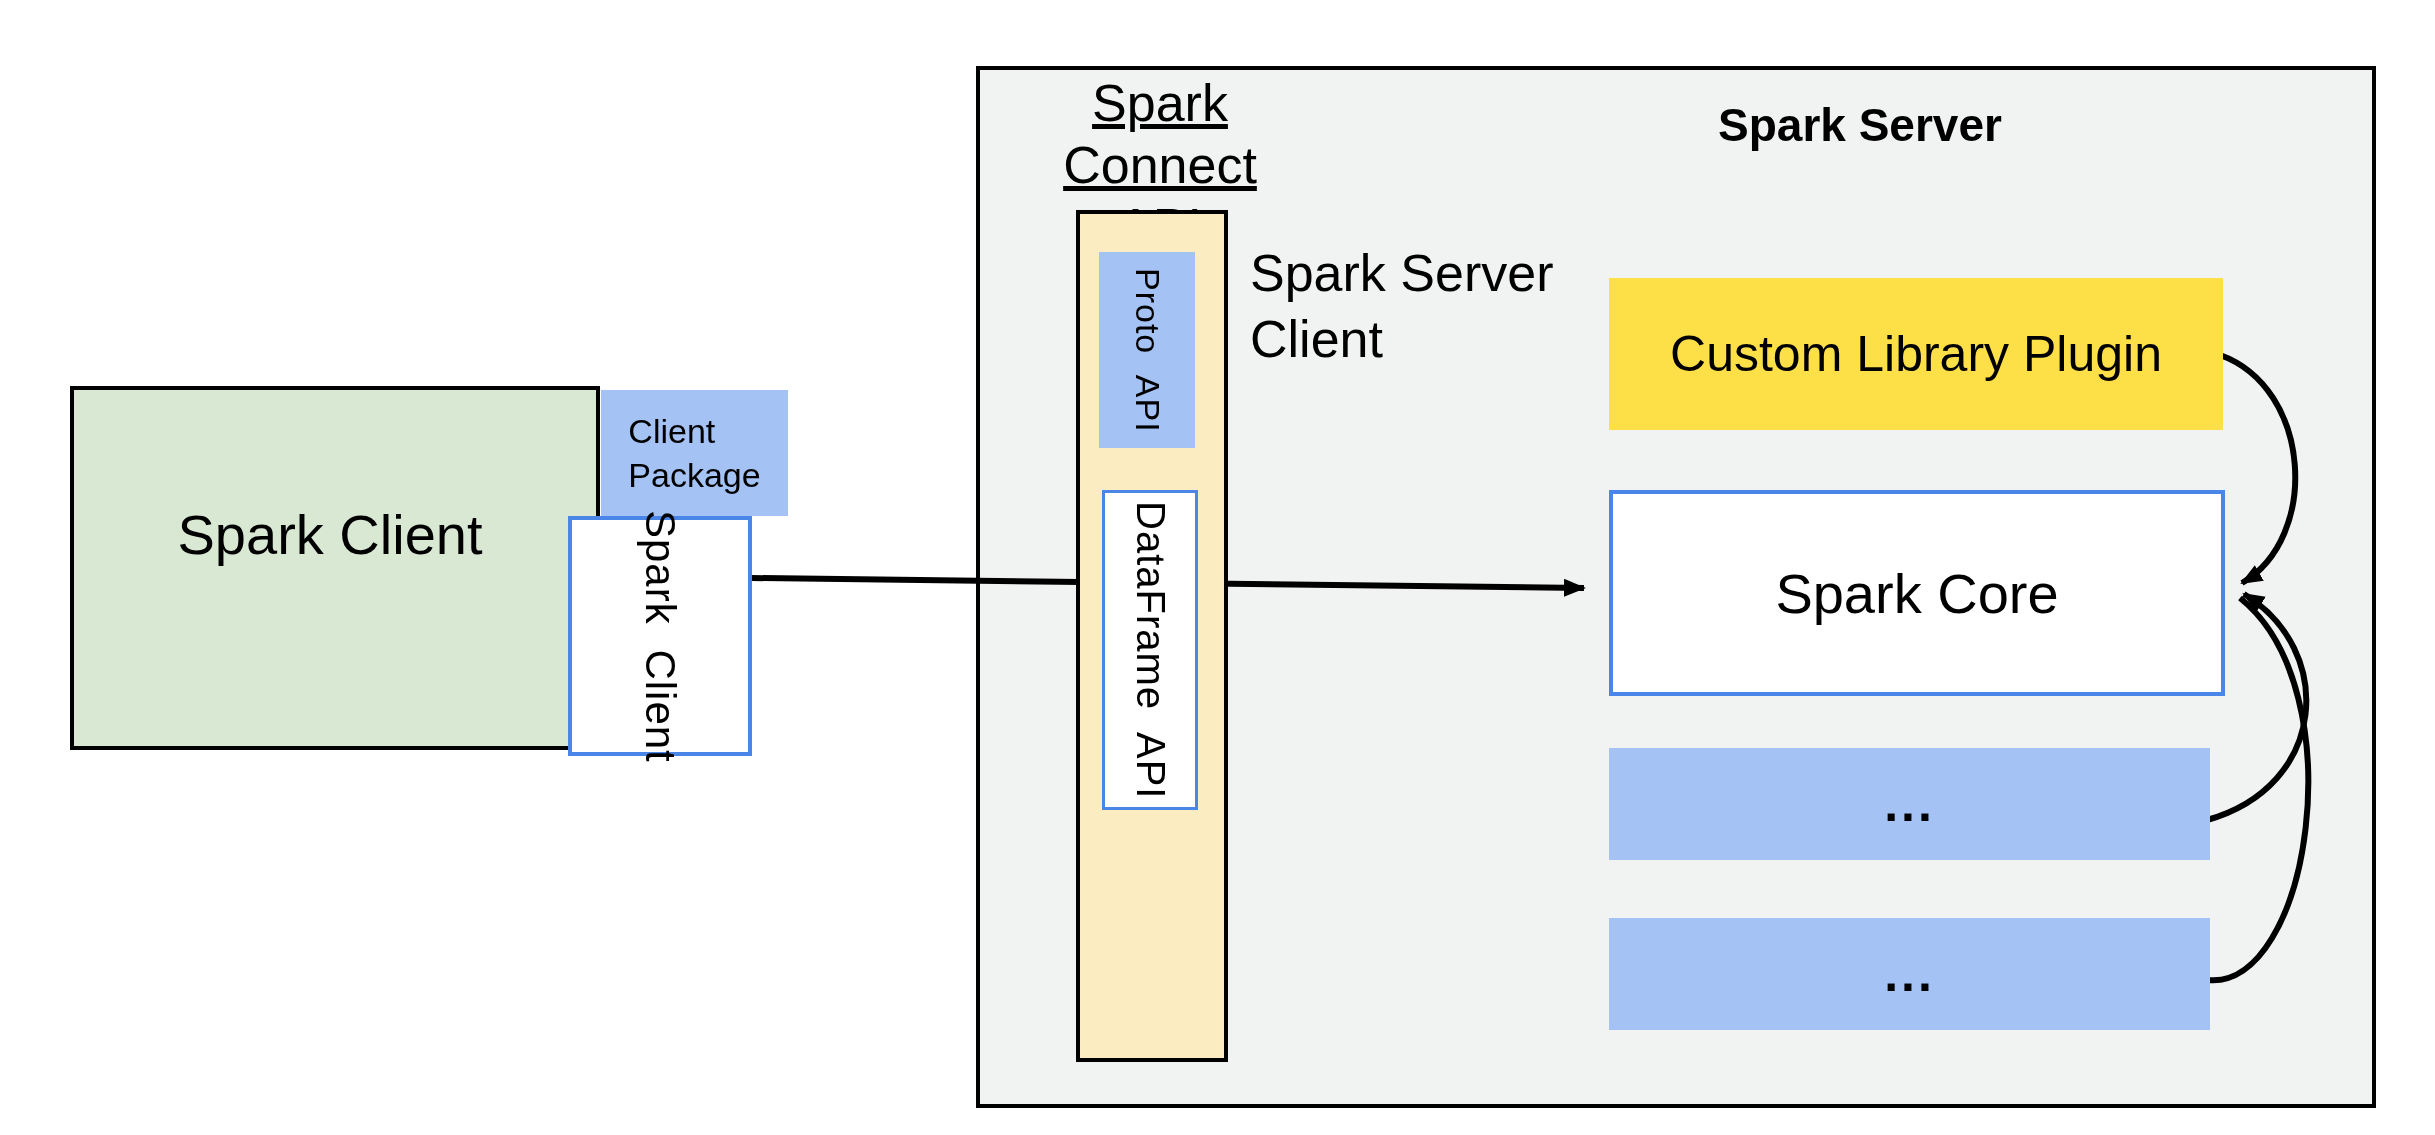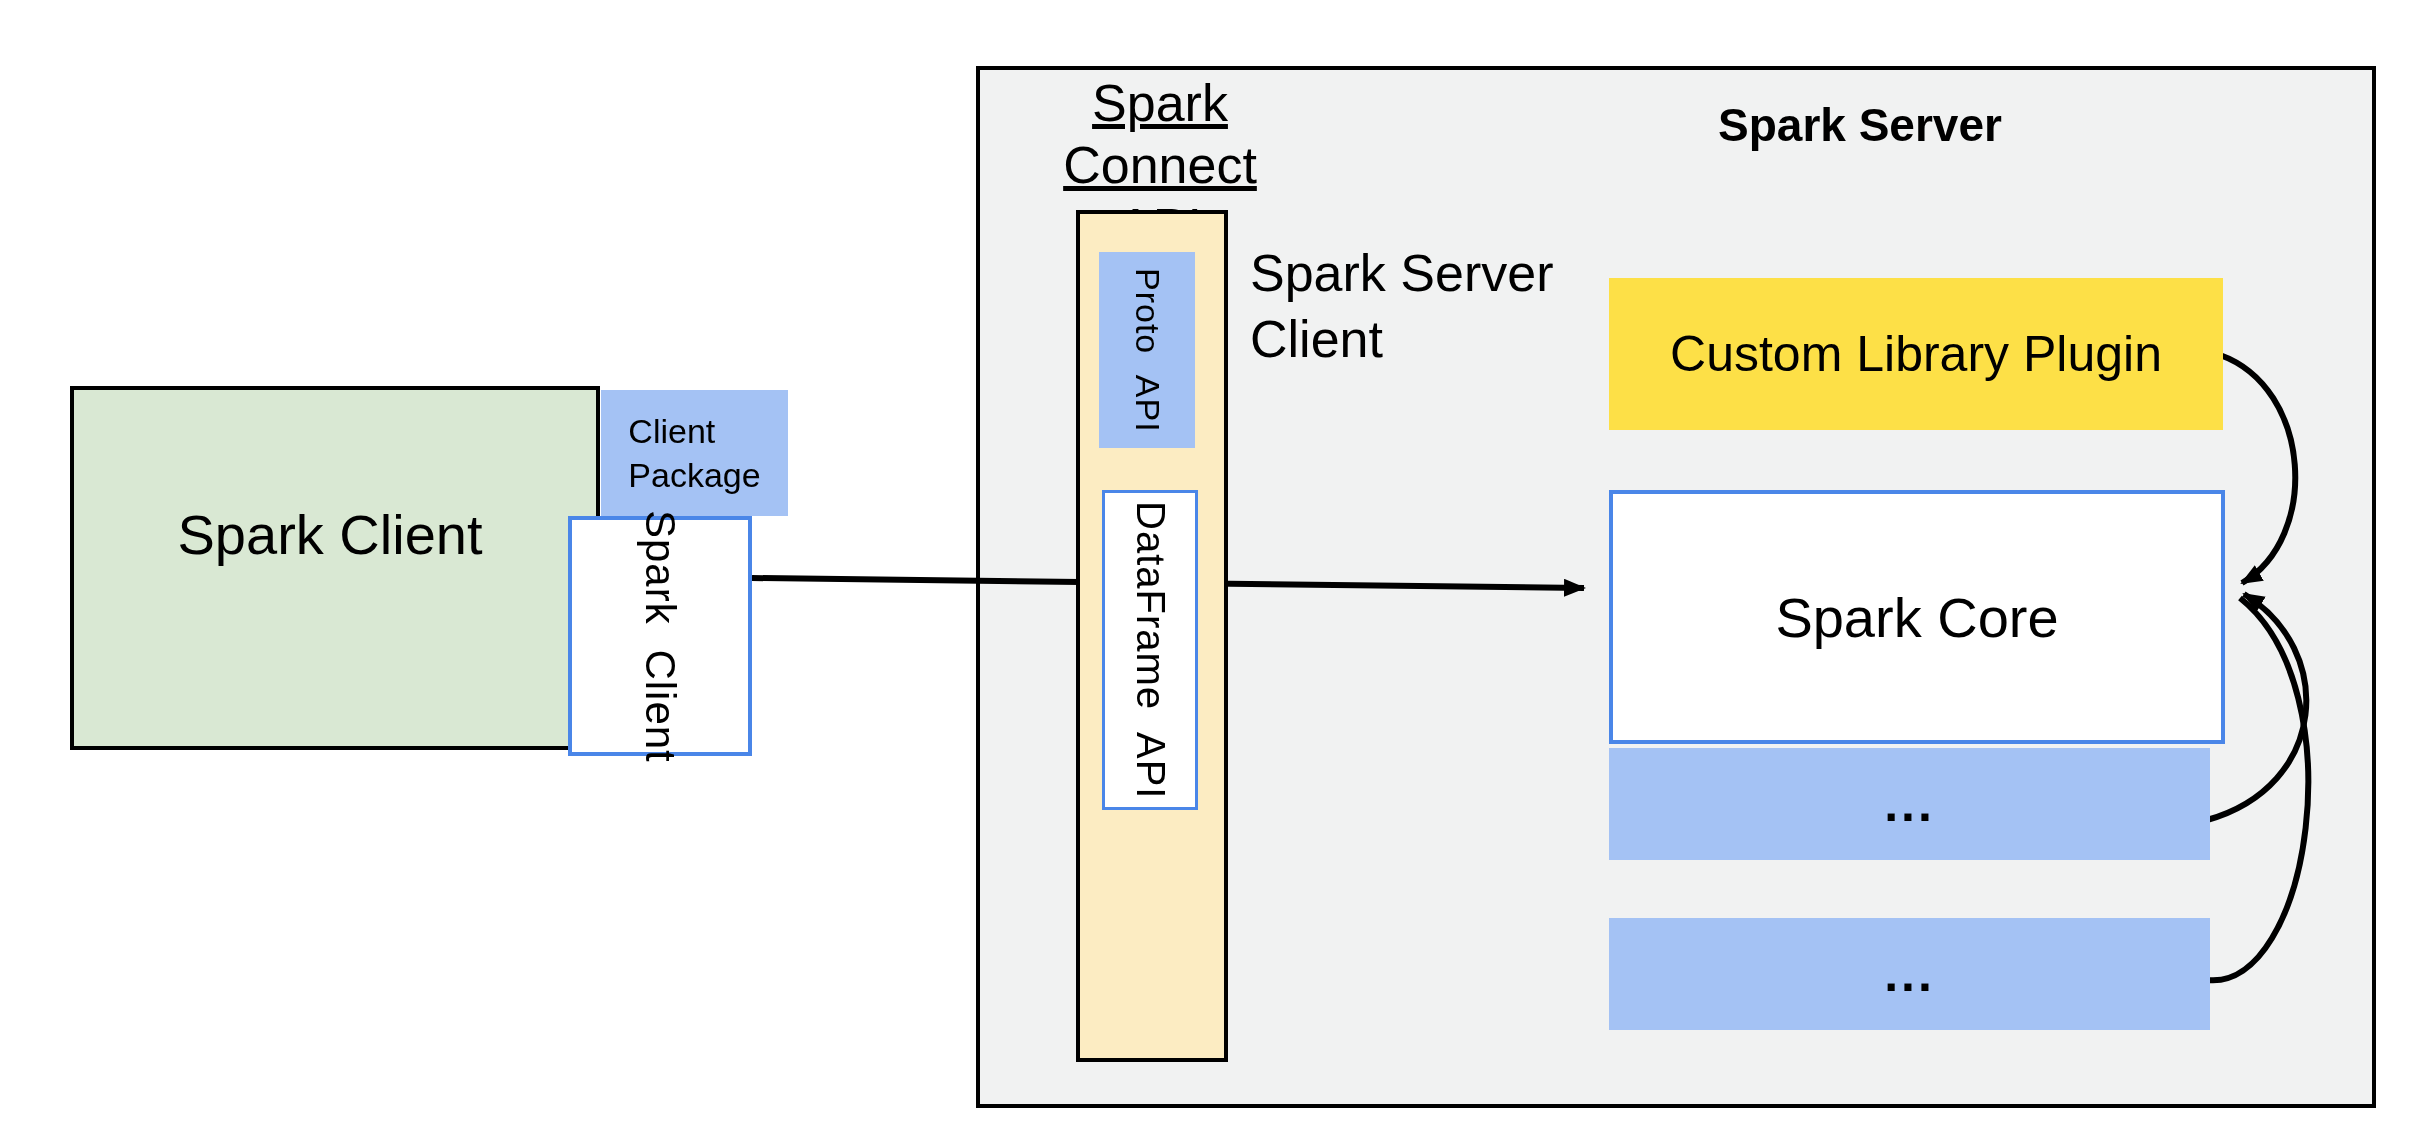--- a/index.html
+++ b/index.html
@@ -83,21 +83,21 @@
   }
 
   
   .plugin-box{
     left:1609px;top:278px;width:614px;height:152px;
     background:#fde047;
     display:flex;align-items:center;justify-content:center;
     font-size:50px;
   }
   .core-box{
-    left:1609px;top:490px;width:616px;height:254px;
+    left:1609px;top:490px;width:616px;height:206px;
     background:#ffffff;border:4px solid #4a86e8;
     display:flex;align-items:center;justify-content:center;
     font-size:56px;
   }
   .dots-box{
     left:1609px;width:601px;height:112px;
     background:#a4c2f4;
     display:flex;align-items:center;justify-content:center;
     font-size:50px;font-weight:bold;letter-spacing:3px;
   }

